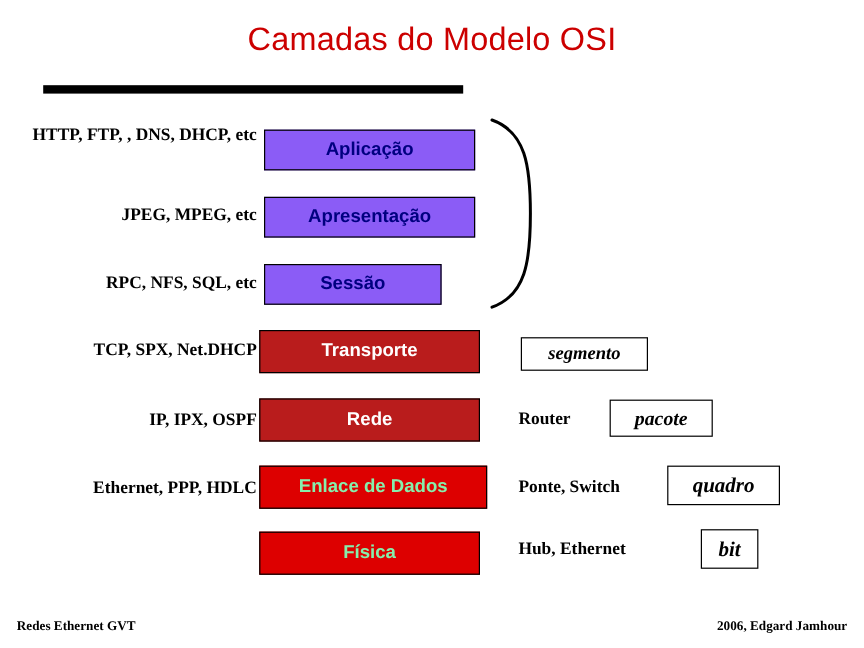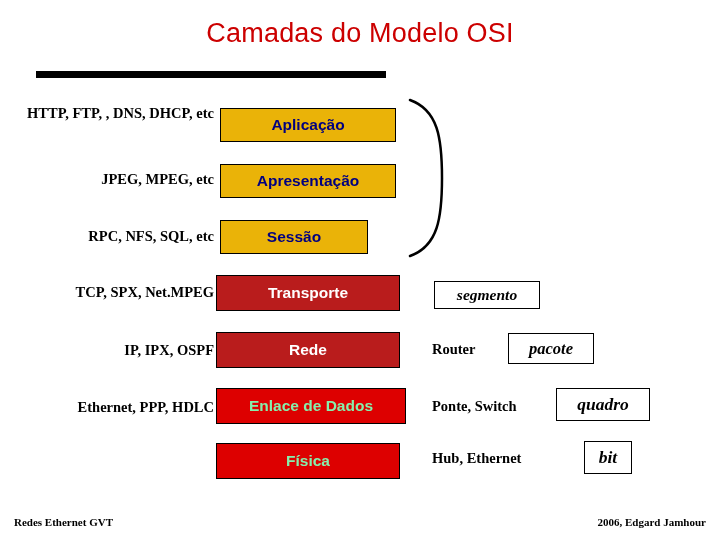--- a/index.html
+++ b/index.html
@@ -58,21 +58,21 @@
     border: 1px solid #000000;
     display: flex;
     align-items: center;
     justify-content: center;
     font-family: "Liberation Sans", sans-serif;
     font-weight: bold;
     font-size: 15.5px;
     text-align: center;
   }
   .layer-grey {
-    background: #eab308;
+    background: #8b5cf6;
     color: #000080;
   }
   .layer-blue {
     background: #b91c1c;
     color: #ffffff;
   }
   .layer-red {
     background: #dd0000;
     color: #86efac;
   }
@@ -138,21 +138,21 @@
 <body>
 
 <div id="slide">
 
   <div class="title">Camadas do Modelo OSI</div>
   <div class="title-rule"></div>
 
   <div class="left-label" style="left:14px; top:105px; width:200px;">HTTP, FTP, , DNS, DHCP, etc</div>
   <div class="left-label" style="left:14px; top:171px; width:200px;">JPEG, MPEG, etc</div>
   <div class="left-label" style="left:14px; top:228px; width:200px;">RPC, NFS, SQL, etc</div>
-  <div class="left-label" style="left:14px; top:284px; width:200px;">TCP, SPX, Net.MPEG</div>
+  <div class="left-label" style="left:14px; top:284px; width:200px;">TCP, SPX, Net.DHCP</div>
   <div class="left-label" style="left:14px; top:342px; width:200px;">IP, IPX, OSPF</div>
   <div class="left-label" style="left:14px; top:399px; width:200px;">Ethernet, PPP, HDLC</div>
 
   <div class="layer-box layer-grey" style="left:220px; top:108px; width:176px; height:34px;">Aplicação</div>
   <div class="layer-box layer-grey" style="left:220px; top:164px; width:176px; height:34px;">Apresentação</div>
   <div class="layer-box layer-grey" style="left:220px; top:220px; width:148px; height:34px;">Sessão</div>
   <div class="layer-box layer-blue" style="left:216px; top:275px; width:184px; height:36px;">Transporte</div>
   <div class="layer-box layer-blue" style="left:216px; top:332px; width:184px; height:36px;">Rede</div>
   <div class="layer-box layer-red" style="left:216px; top:388px; width:190px; height:36px;">Enlace de Dados</div>
   <div class="layer-box layer-red" style="left:216px; top:443px; width:184px; height:36px;">Física</div>

